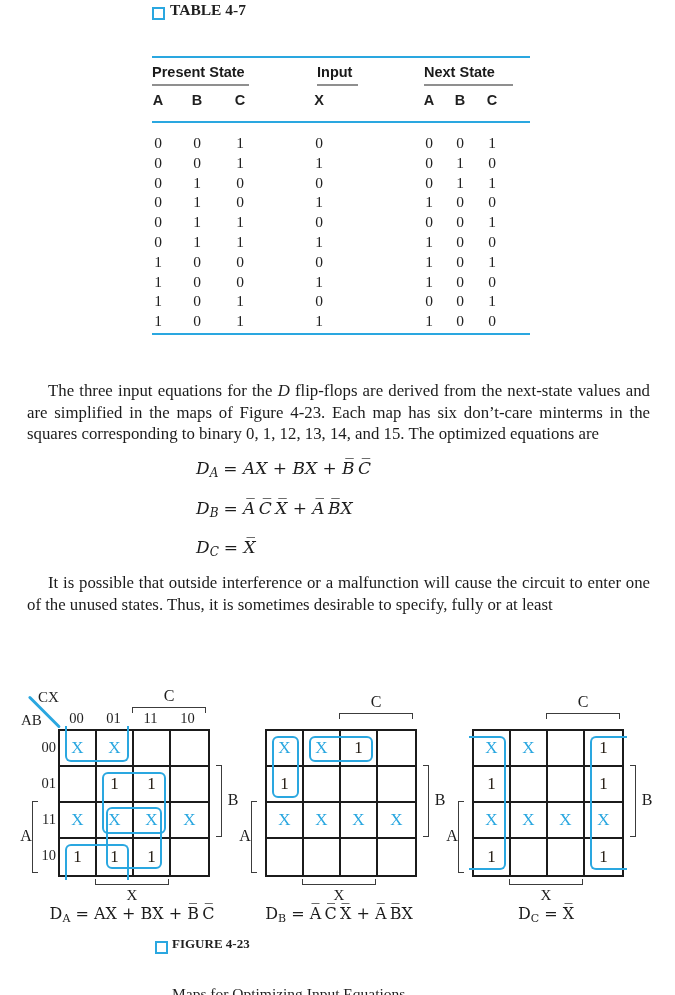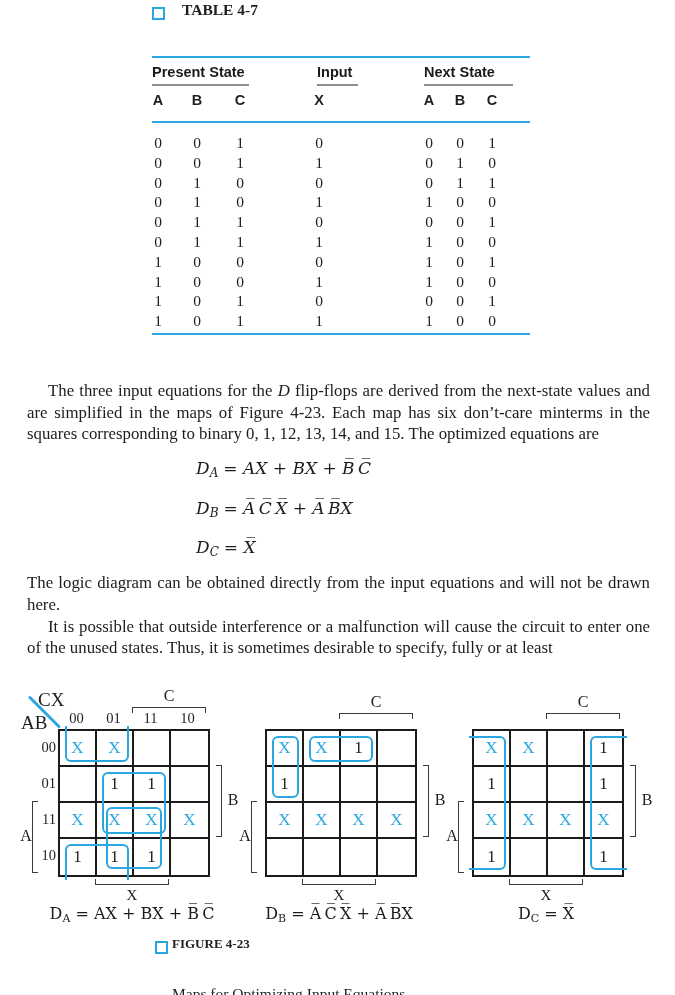--- a/index.html
+++ b/index.html
@@ -37,36 +37,36 @@
   .kcell.x { color:var(--accent); }
   .loop { position:absolute; box-sizing:border-box; border:2.5px solid var(--accent); border-radius:6px; pointer-events:none; }
   .brk { position:absolute; box-sizing:border-box; }
   .brk-top    { border-top:1.5px solid var(--brk); border-left:1.5px solid var(--brk); border-right:1.5px solid var(--brk); height:6px; }
   .brk-bottom { border-bottom:1.5px solid var(--brk); border-left:1.5px solid var(--brk); border-right:1.5px solid var(--brk); height:6px; }
   .brk-left   { border-left:1.5px solid var(--brk); border-top:1.5px solid var(--brk); border-bottom:1.5px solid var(--brk); width:6px; }
   .brk-right  { border-right:1.5px solid var(--brk); border-top:1.5px solid var(--brk); border-bottom:1.5px solid var(--brk); width:6px; }
   .blab { position:absolute; font-size:16px; text-align:center; color:#1c1c1c; }
   .collab { position:absolute; width:37px; text-align:center; font-size:14.5px; }
   .rowlab { position:absolute; width:22px; text-align:right; font-size:14.5px; }
-  .cornlab { position:absolute; font-size:19px; }
+  .cornlab { position:absolute; font-size:15px; }
   .diag { position:absolute; height:2.5px; background:var(--accent); transform:rotate(45deg); transform-origin:0 50%; border-radius:2px; }
   .kcap { position:absolute; font-family:"DejaVu Serif", serif; font-size:16px; text-align:center; white-space:nowrap; color:#1c1c1c; }
   .kcap .sub { font-size:11px; vertical-align:-3px; }
   .figcap { position:absolute; left:155px; top:936px; width:420px; height:50px; }
   .f-title { position:absolute; left:17px; top:0; font-weight:bold; font-size:13px; }
   .f-sub { position:absolute; left:17px; top:19px; font-size:15.5px; white-space:nowrap;margin-top:30px; }
 </style>
 </head>
 <body>
 
 <div class="page">
 
   <section class="abs" style="left:0;top:0;width:675px;height:360px;">
     <span class="chk" style="left:152px;top:7px;"></span>
-    <div class="t-title" style="left:182px;top:1px;">TABLE 4-7</div>
+    <div class="t-title" style="left:170px;top:1px;">TABLE 4-7</div>
 
     <div class="rule" style="left:152px;top:56px;width:378px;"></div>
 
     <div class="tg" style="left:152px;top:64px;">Present State</div>
     <div class="tg" style="left:317px;top:64px;">Input</div>
     <div class="tg" style="left:424px;top:64px;">Next State</div>
 
     <div class="grayrule" style="left:152px;top:84px;width:97px;"></div>
     <div class="grayrule" style="left:317px;top:84px;width:41px;"></div>
     <div class="grayrule" style="left:424px;top:84px;width:89px;"></div>
@@ -181,21 +181,20 @@
 
   <p class="body p1"><span>The three input equations for the </span><span class="ital">D</span><span> flip-flops are derived from the next-state values and are simplified in the maps of Figure 4-23. Each map has six don’t-care minterms in the squares corresponding to binary 0, 1, 12, 13, 14, and 15. The optimized equations are</span></p>
 
   <div id="equations">
       <div class="eq" style="top: 0px;"><span>D</span><span class="sub">A</span><span class="rhs">=  AX + BX + B̅ C̅</span></div>
       <div class="eq" style="top: 39.5px;"><span>D</span><span class="sub">B</span><span class="rhs">=  A̅ C̅ X̅ + A̅ B̅X</span></div>
       <div class="eq" style="top: 79px;"><span>D</span><span class="sub">C</span><span class="rhs">=  X̅</span></div>
     </div>
 
   <div class="body p23">
-    <p class="pp">The logic diagram can be obtained directly from the input equations and will not be drawn here.</p>
     <p class="pp indent">It is possible that outside interference or a malfunction will cause the circuit to enter one of the unused states. Thus, it is sometimes desirable to specify, fully or at least</p>
   </div>
 
   <div id="maps">
       <div class="kmap" style="left: 20px;">
         <div class="cornlab" style="left: 18px; top: 9px;">CX</div>
         <div class="cornlab" style="left: 1px; top: 32px;">AB</div>
         <div class="diag" style="left: 9px; top: 15px; width: 44px;"></div>
         <div class="collab" style="left: 38px; top: 30px;">00</div>
         <div class="collab" style="left: 75px; top: 30px;">01</div>

